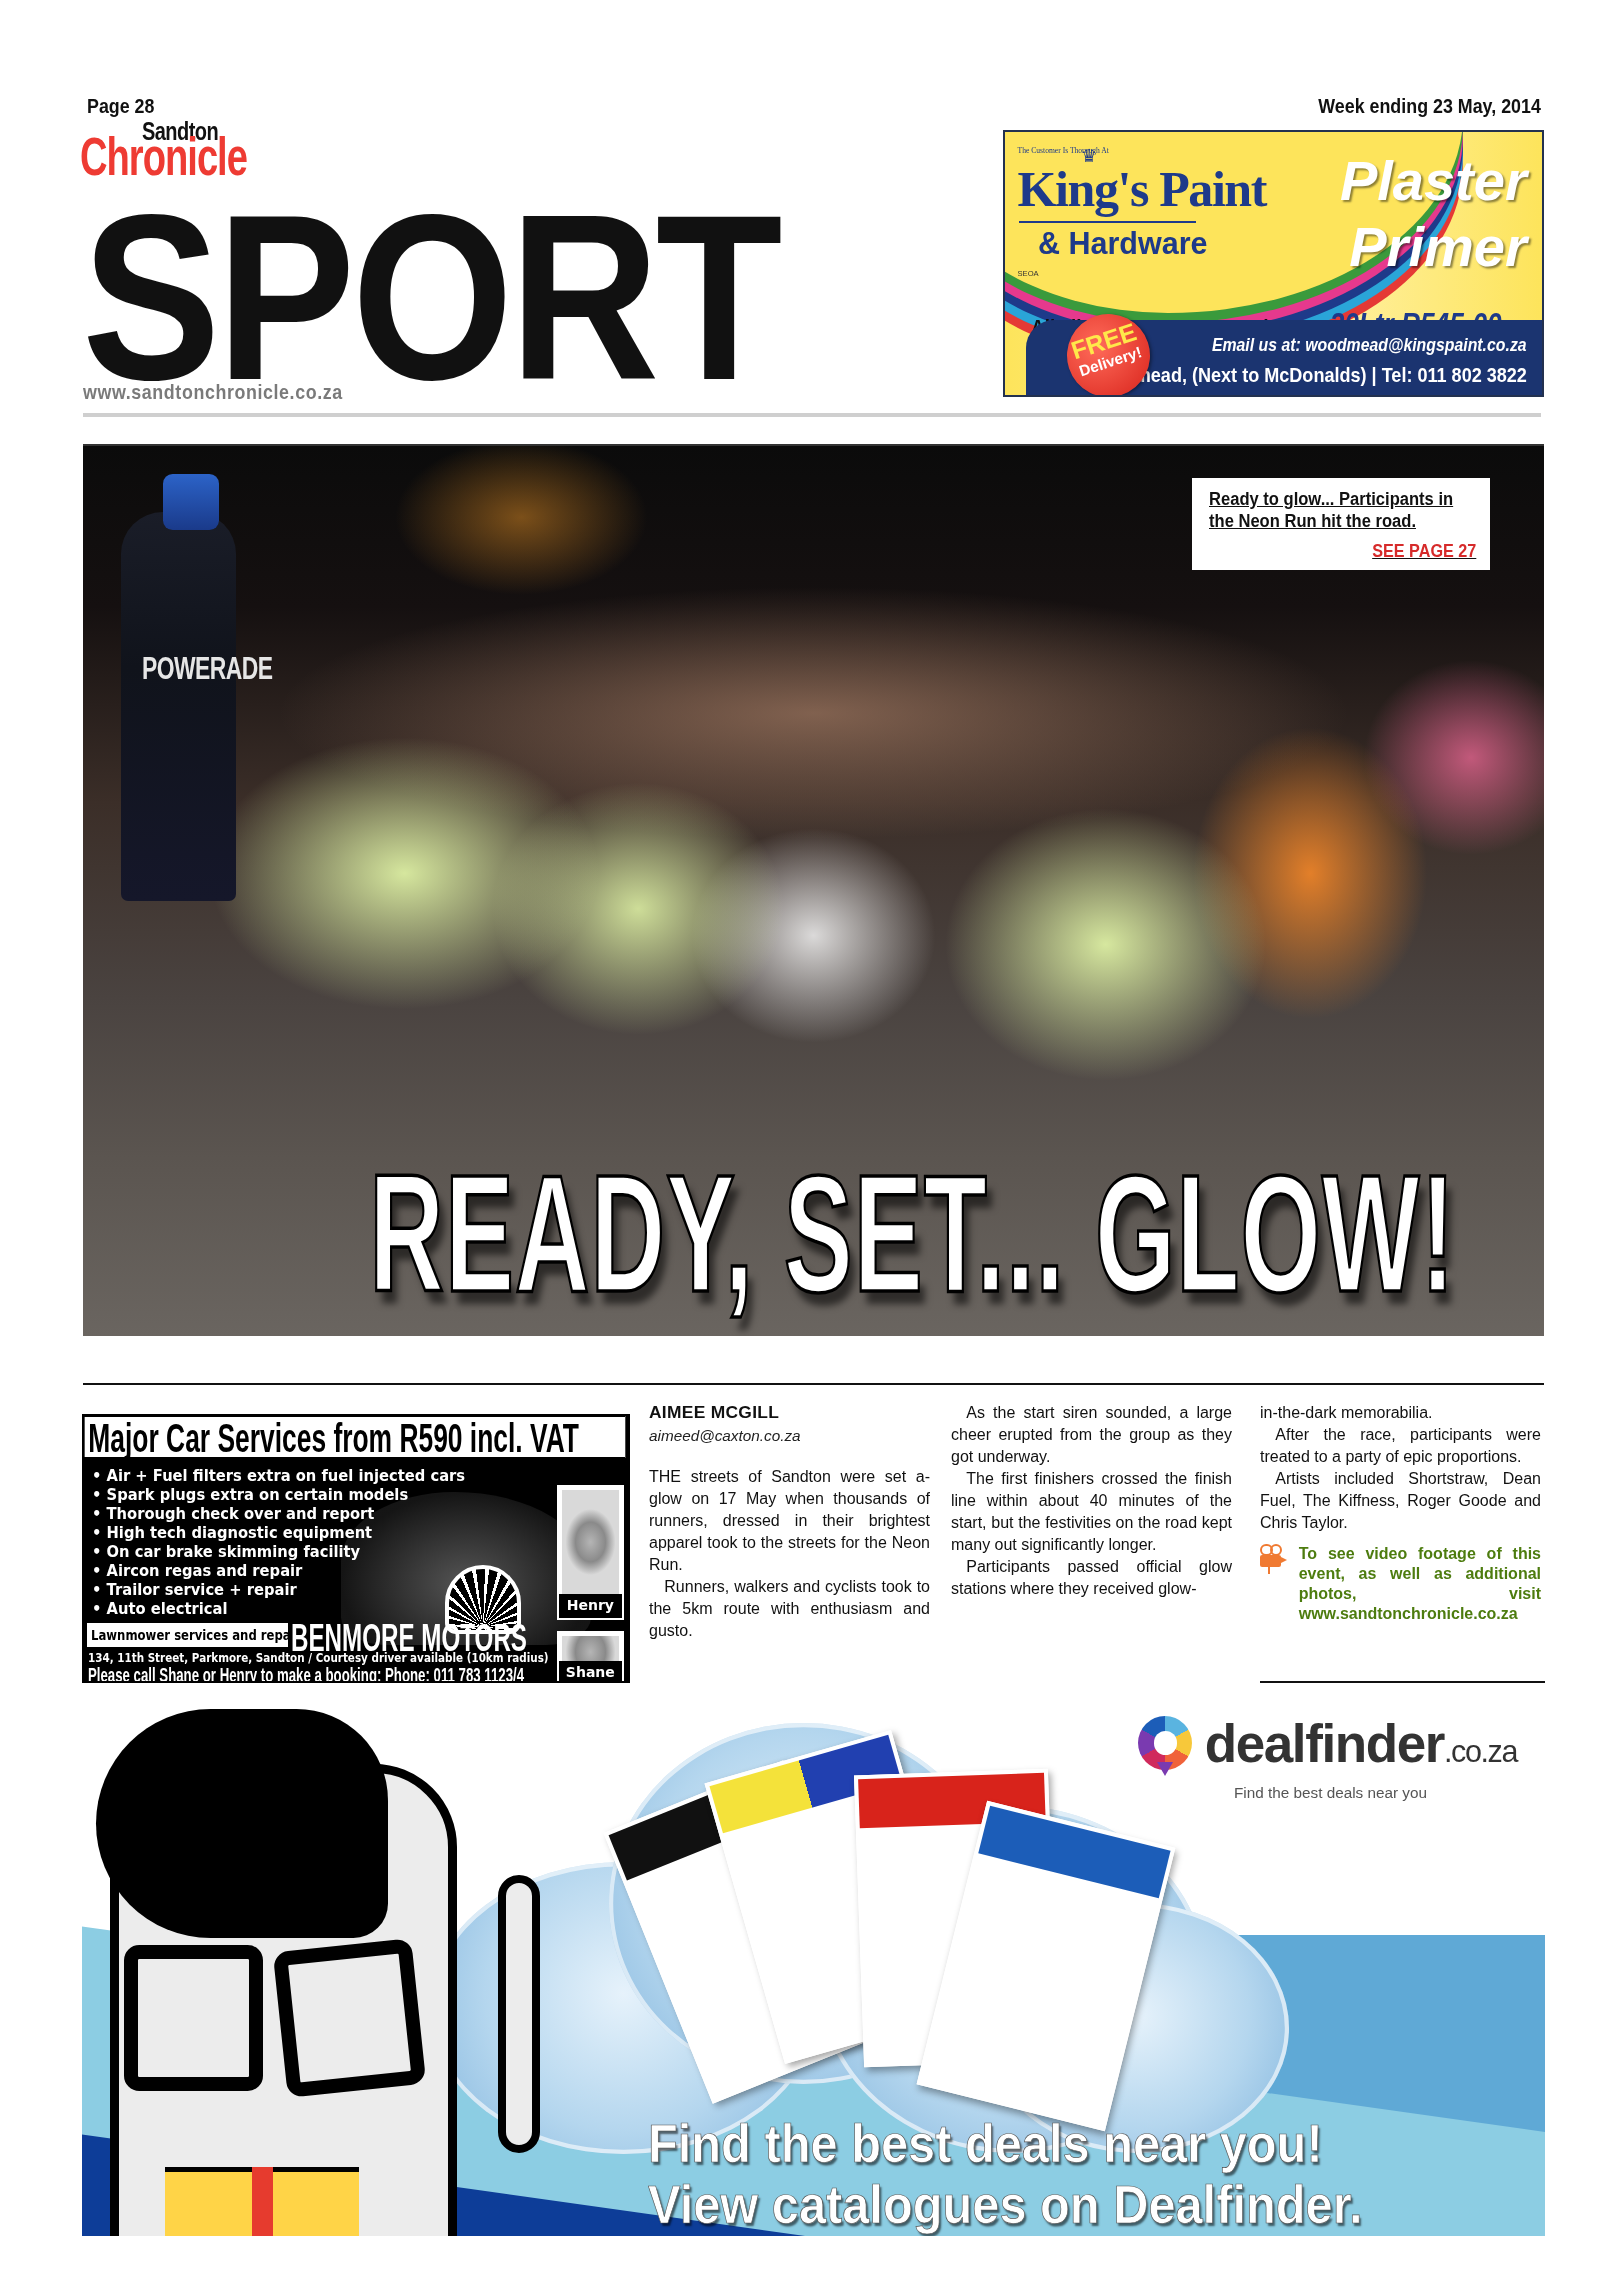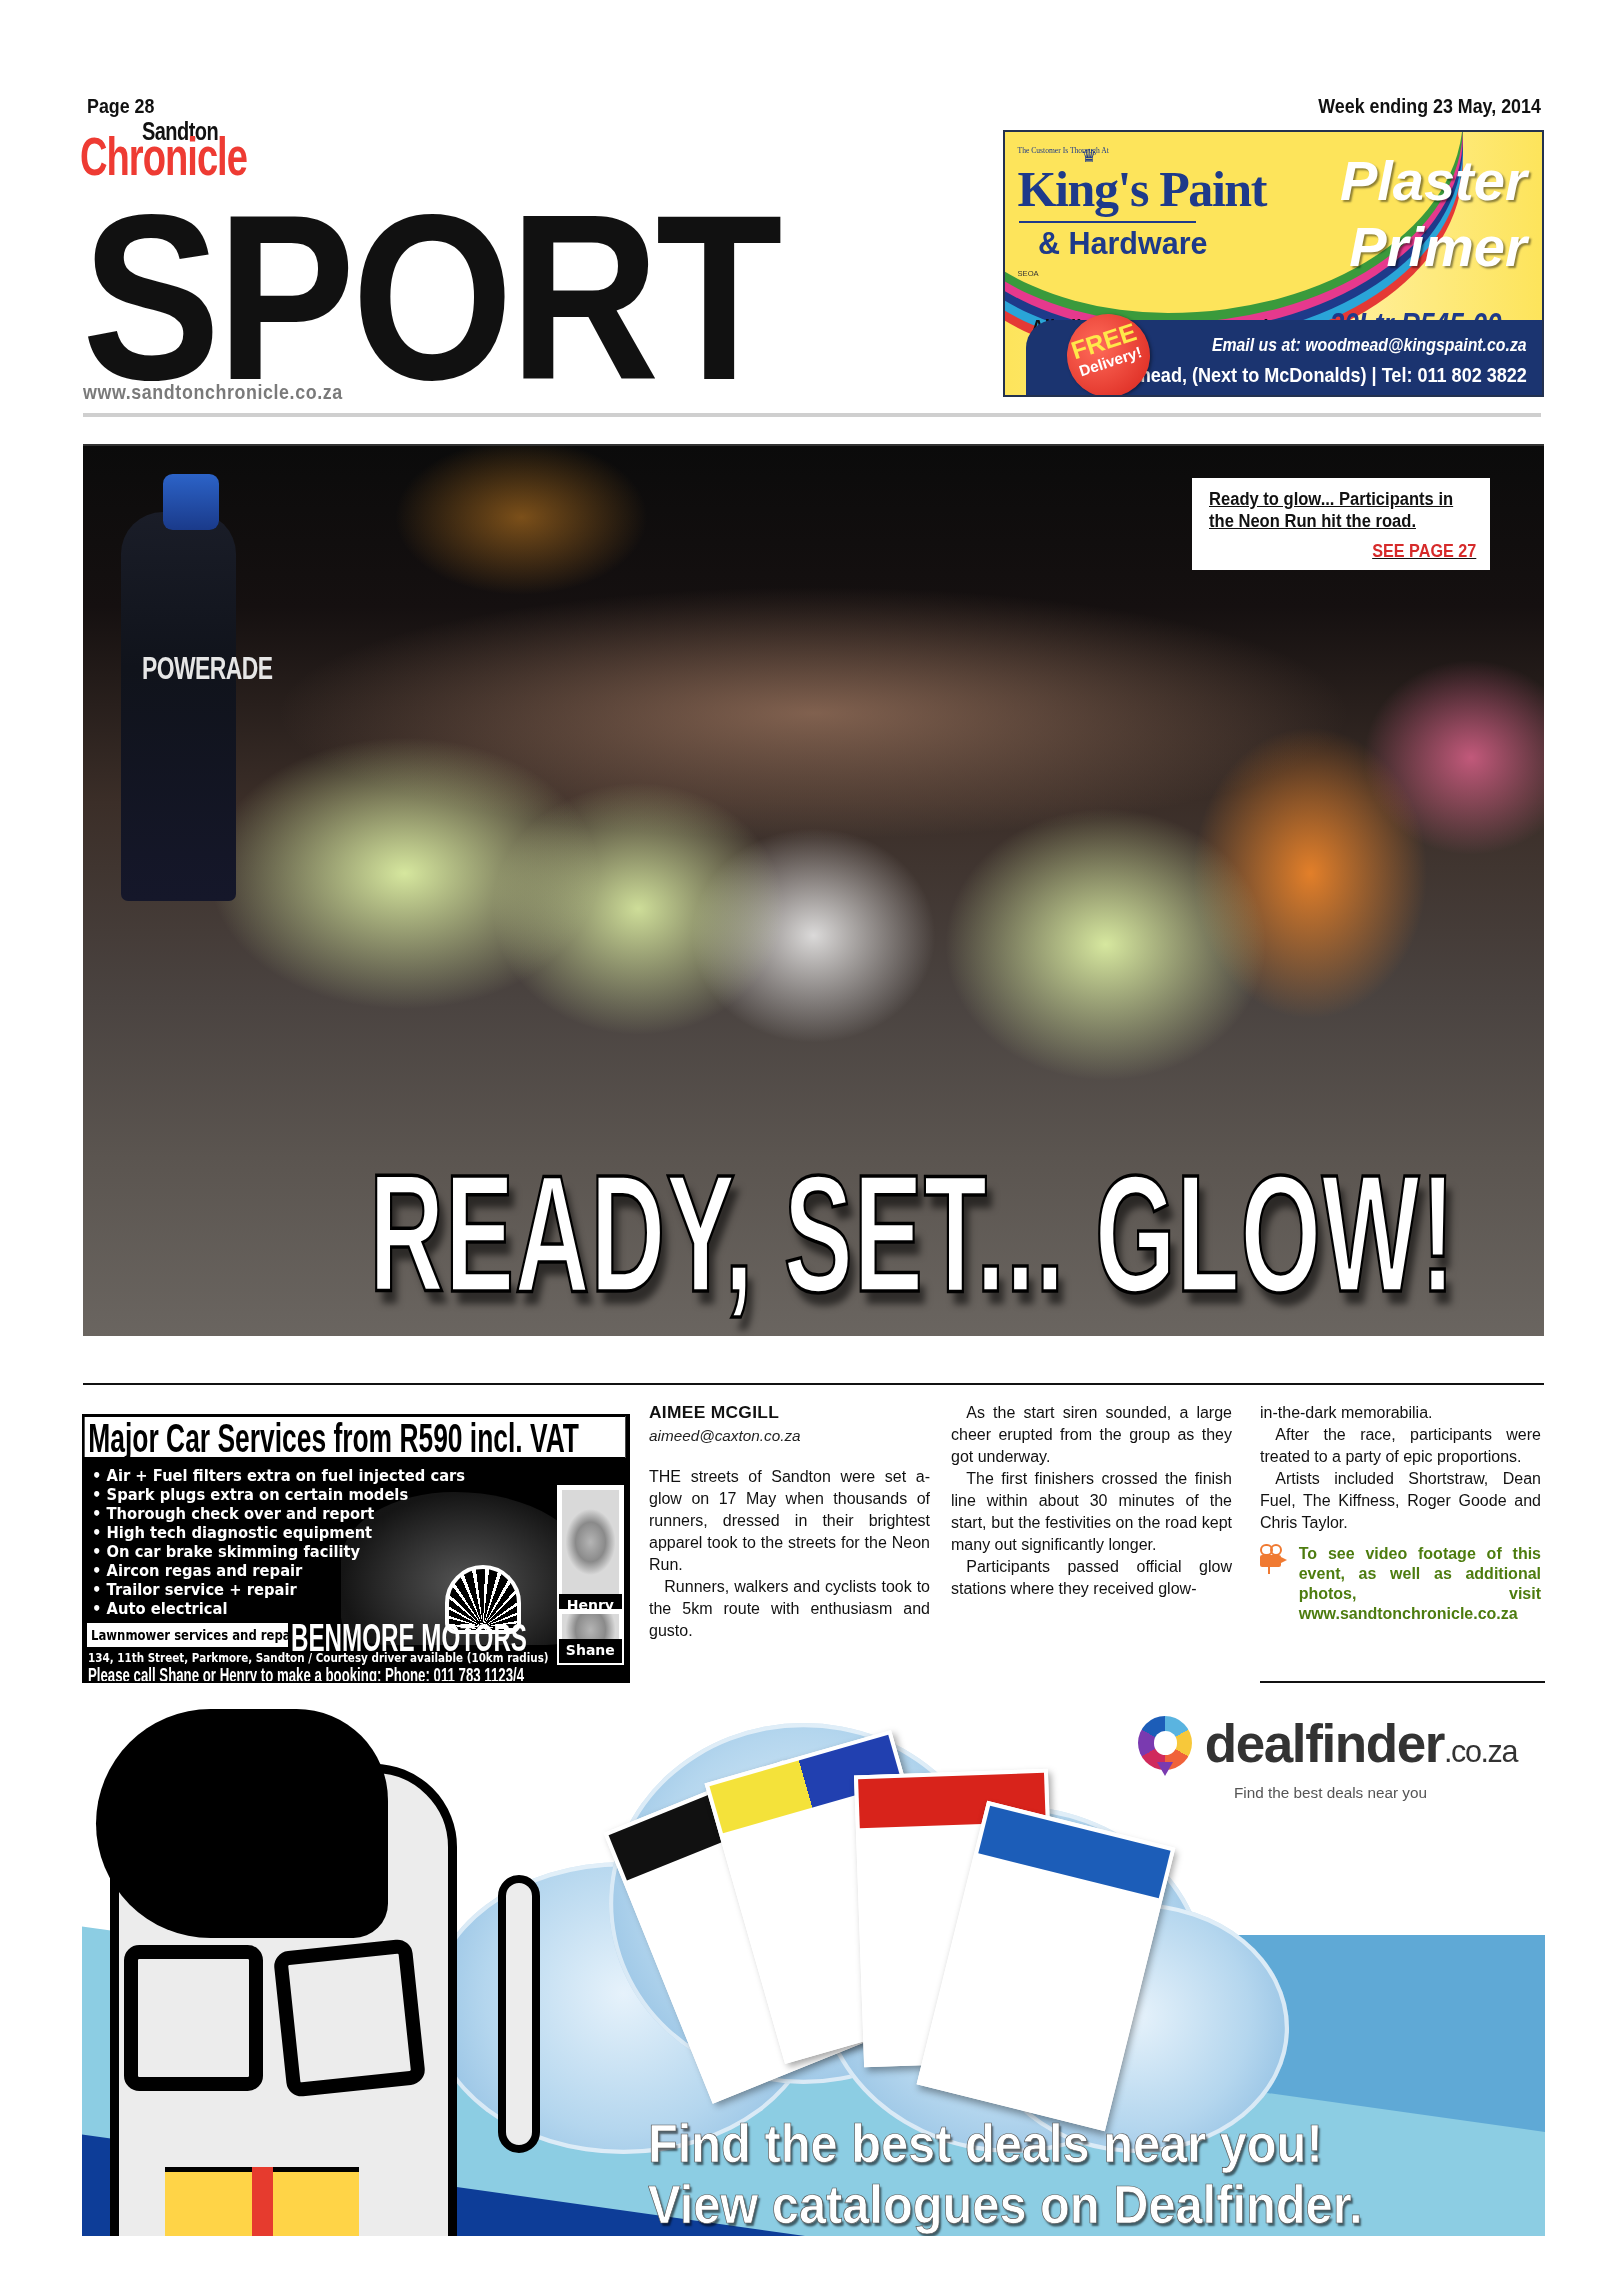--- a/index.html
+++ b/index.html
@@ -67,21 +67,21 @@
   .bm-title { position: absolute; left: 0; right: 0; top: 0; height: 42px; background: #fff; color: #000; border: 1.4px solid #000; font: bold 40px "Liberation Sans", sans-serif; line-height: 42px; padding-left: 5.6px; white-space: nowrap; transform: scaleX(0.66); transform-origin: left; width: 151%; }
   .bm-car { position: absolute; left: 257px; top: 76px; width: 250px; height: 153px; border-radius: 50% 60% 20% 20%; background: radial-gradient(ellipse at 50% 60%, #6a6a6a, #1a1a1a 70%); opacity: .8; }
   .bm-list { position: absolute; left: 8.3px; top: 50px; list-style: none; }
   .bm-list li { font: bold 16px "DejaVu Sans", sans-serif; line-height: 19px; white-space: nowrap; transform: scaleX(0.92); transform-origin: left; }
   .bm-list li::before { content: "\2022  "; }
   .bm-shell { position: absolute; left: 361px; top: 149px; width: 76px; height: 69px; border: 4.2px solid #fff; border-radius: 38px 38px 11px 11px; background: repeating-conic-gradient(from 180deg at 50% 95%, #fff 0 4deg, #000 4deg 13deg); }
   .bm-photo { position: absolute; right: 4.2px; width: 67px; height: 135px; border: 2.1px solid #fff; background: #fff; }
   .bm-photo .face { position: absolute; left: 2.8px; right: 2.8px; top: 2.8px; height: 104px; background: radial-gradient(ellipse 25px 33px at 50% 50%, #b5b5b5, #8a8a8a 60%, #d9d9d9 100%); }
   .bm-photo .pname { position: absolute; left: 0; right: 0; bottom: 0; height: 23.6px; background: #000; color: #fff; text-align: center; font: bold 14px "DejaVu Sans", sans-serif; line-height: 23.6px; }
   .bm-henry { top: 69px; }
-  .bm-shane { top: 193px; height: 56px; }
+  .bm-shane { top: 215px; height: 56px; }
   .bm-shane .face { height: 32px; }
   .bm-lawn { position: absolute; left: 2.8px; top: 207px; width: 201px; height: 23.6px; background: #fff; color: #000; font: bold 14.6px "DejaVu Sans", sans-serif; line-height: 23.6px; padding-left: 4.2px; white-space: nowrap; overflow: hidden; }
   .bm-lawn span { display: inline-block; transform: scaleX(0.8); transform-origin: left; }
   .bm-name { position: absolute; left: 207px; top: 200px; font: bold 39px "Liberation Sans", sans-serif; white-space: nowrap; transform: scaleX(0.62); transform-origin: left; }
   .bm-addr { position: absolute; left: 4.2px; top: 235px; font: bold 11.8px "DejaVu Sans", sans-serif; white-space: nowrap; transform: scaleX(0.88); transform-origin: left; }
   .bm-call { position: absolute; left: 4.2px; top: 247px; font: bold 21px "Liberation Sans", sans-serif; white-space: nowrap; transform: scaleX(0.63); transform-origin: left; }
 
   
   .article { left: 649px; top: 1402px; width: 895px; }
   .col { position: absolute; top: 0; width: 281px; font: 16px "Liberation Sans", sans-serif; line-height: 22px; color: #111; text-align: justify; }
@@ -209,21 +209,21 @@
 
 <div class="abs article">
   <div class="col col1">
     <div class="byline">AIMEE MCGILL</div>
     <div class="email">aimeed@caxton.co.za</div>
     <p>THE streets of Sandton were set a-glow on 17 May when thousands of runners, dressed in their brightest apparel took to the streets for the Neon Run.</p>
     <p class="ind">Runners, walkers and cyclists took to the 5km route with enthusiasm and gusto.</p>
   </div>
   <div class="col col2">
     <p class="ind">As the start siren sounded, a large cheer erupted from the group as they got underway.</p>
-    <p class="ind">The first finishers crossed the finish line within about 30 minutes of the start, but the festivities on the road kept many out significantly longer.</p>
+    <p class="ind">The first finishers crossed the finish line within about 40 minutes of the start, but the festivities on the road kept many out significantly longer.</p>
     <p class="ind">Participants passed official glow stations where they received glow-</p>
   </div>
   <div class="col col3">
     <p>in-the-dark memorabilia.</p>
     <p class="ind">After the race, participants were treated to a party of epic proportions.</p>
     <p class="ind">Artists included Shortstraw, Dean Fuel, The Kiffness, Roger Goode and Chris Taylor.</p>
     <div class="video-note">
       <div class="video-icon">
         <span class="r1"></span>
           <span class="r2"></span>

